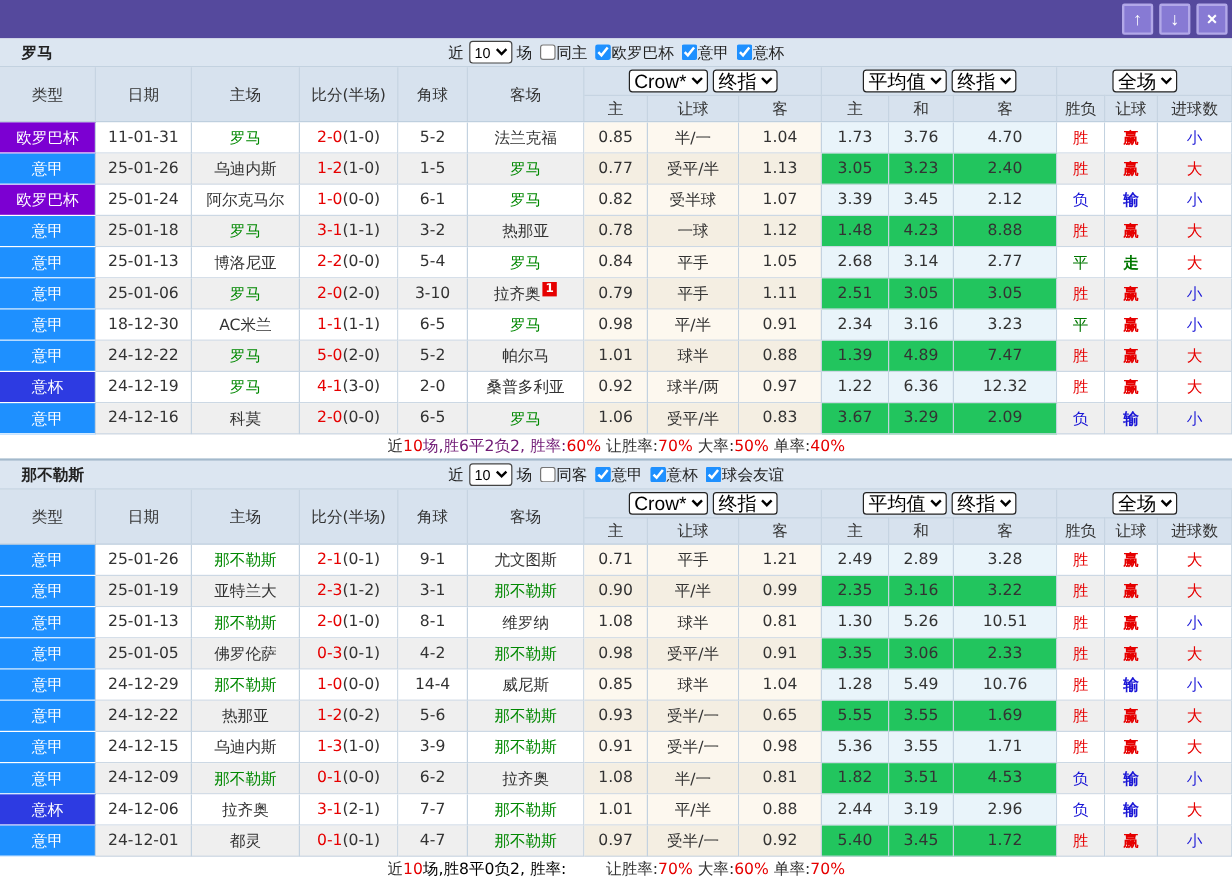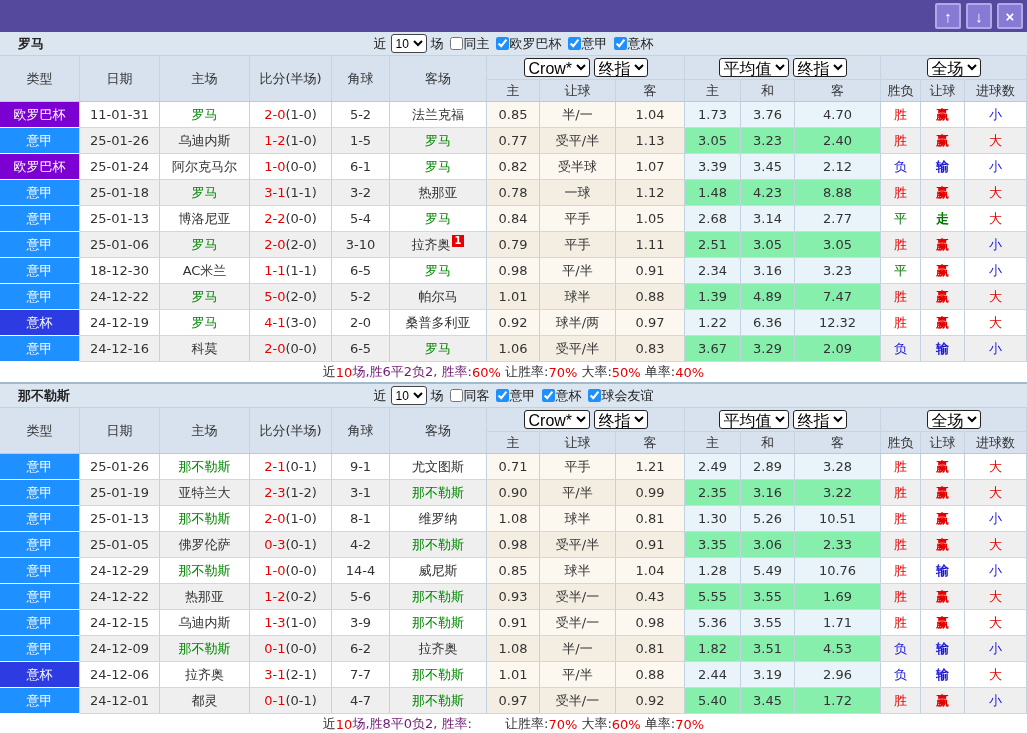--- a/index.html
+++ b/index.html
@@ -69,21 +69,21 @@
   .dc {
     display:flex; align-items:center; justify-content:center;
     border-right:1px solid #c3d2e0; border-bottom:1px solid #ccd8e4;
     font-size:13px; color:#333; overflow:hidden; white-space:nowrap;
   }
   .row.w .dc { background:#fff; }
   .row.g .dc { background:#efefef; }
   .row.w .dc.odds { background:#fdf8ef; }
   .row.g .dc.odds { background:#f4eee2; }
   .row.w .dc.avg { background:#e9f4fa; }
-  .row.g .dc.avg { background:#86efac; }
+  .row.g .dc.avg { background:#22c55e; }
   .dc.type { color:#fff; border-bottom:1px solid #fff; }
   .focus-team { color:#008800; }
   .score-main { color:#e60000; }
   .score-half { color:#333; }
   .red-card {
     background:#e60000; color:#fff; font-size:10px; line-height:12px;
     padding:0 3px; margin-left:1px; position:relative; top:-4px; font-weight:bold;
   }
   .bold { font-weight:bold; }
 
@@ -601,21 +601,21 @@
           <div class="dc">
             <span class="score-main">1-2</span>
             <span class="score-half">(0-2)</span>
           </div>
           <div class="dc">5-6</div>
           <div class="dc">
             <span class="focus-team">那不勒斯</span>
           </div>
           <div class="dc odds">0.93</div>
           <div class="dc odds">受半/一</div>
-          <div class="dc odds">0.43</div>
+          <div class="dc odds">0.65</div>
           <div class="dc avg">5.55</div>
           <div class="dc avg">3.55</div>
           <div class="dc avg">1.69</div>
           <div class="dc" style="color: rgb(230, 0, 0);">胜</div>
           <div class="dc bold" style="color: rgb(230, 0, 0);">赢</div>
           <div class="dc" style="color: rgb(230, 0, 0);">大</div>
         </div>
         <div class="grid row w">
           <div class="dc type" style="background: rgb(30, 144, 255);">意甲</div>
           <div class="dc">24-12-15</div>
@@ -708,21 +708,21 @@
           <div class="dc avg">5.40</div>
           <div class="dc avg">3.45</div>
           <div class="dc avg">1.72</div>
           <div class="dc" style="color: rgb(230, 0, 0);">胜</div>
           <div class="dc bold" style="color: rgb(230, 0, 0);">赢</div>
           <div class="dc" style="color: rgb(26, 22, 214);">小</div>
         </div>
         <div class="summary">
           <span style="color: rgb(51, 51, 51);">近</span>
           <span style="color: rgb(230, 0, 0);">10</span>
-          <span style="color: #701a75;">场,胜8平0负2, 胜率:</span>
+          <span style="color: #000000;">场,胜8平0负2, 胜率:</span>
           <span style="color: rgb(230, 0, 0); margin-top: 36px;">80%</span>
           <span style="color: rgb(51, 51, 51);"> 让胜率:</span>
           <span style="color: rgb(230, 0, 0);">70%</span>
           <span style="color: rgb(51, 51, 51);"> 大率:</span>
           <span style="color: rgb(230, 0, 0);">60%</span>
           <span style="color: rgb(51, 51, 51);"> 单率:</span>
           <span style="color: rgb(230, 0, 0);">70%</span>
         </div>
       </div>
     </div>

